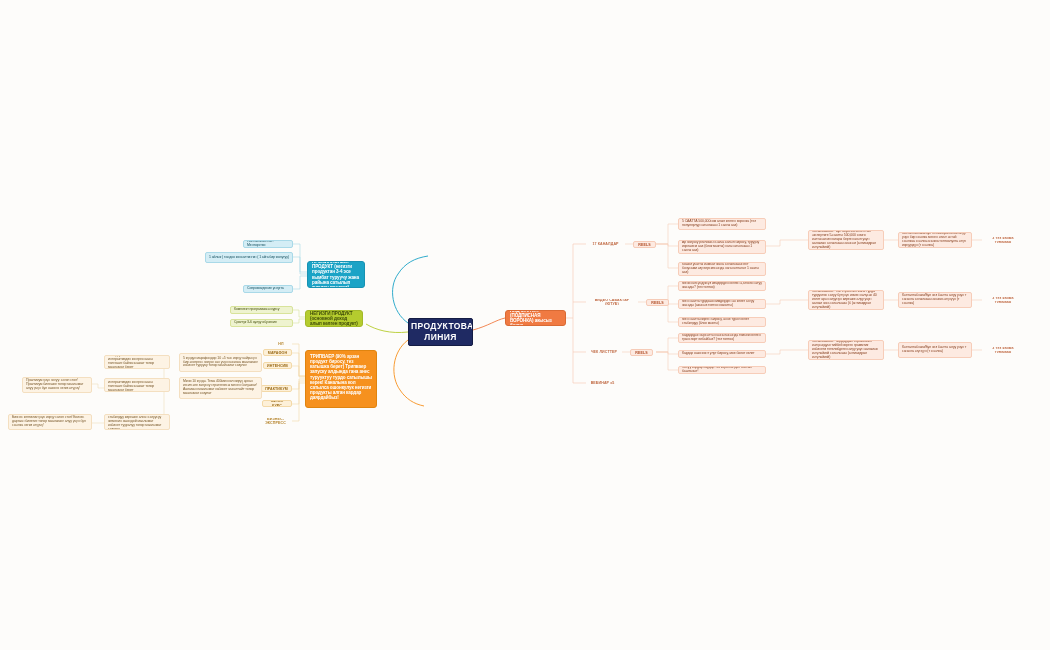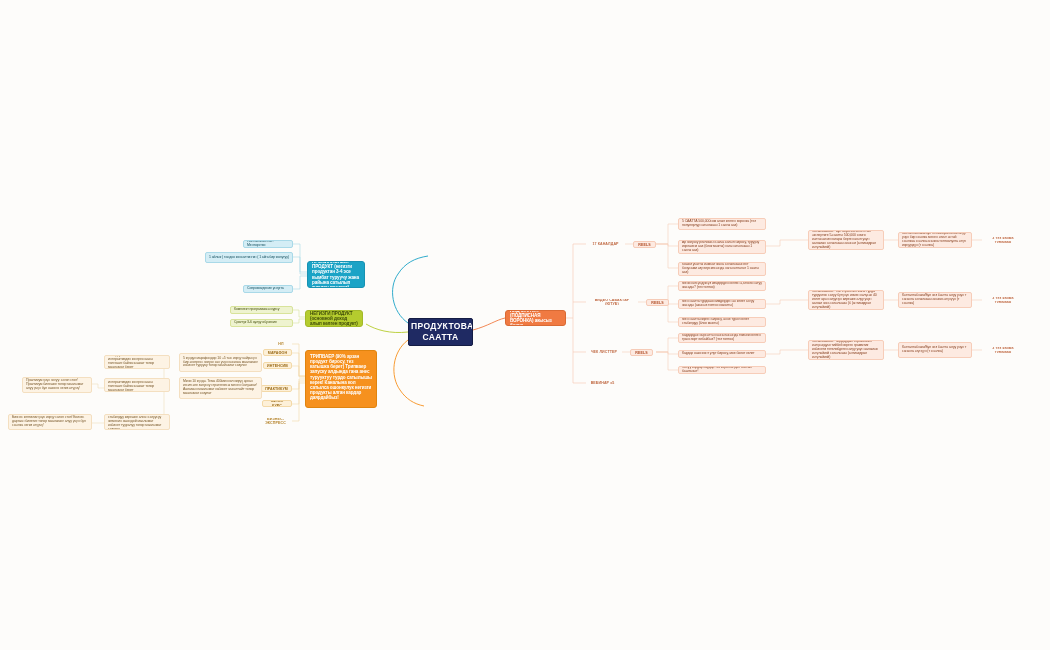--- a/index.html
+++ b/index.html
@@ -155,21 +155,21 @@
     <path d="M 884 300 L 898 300" fill="none" stroke="#f7cdb9" stroke-width="0.6"></path>
     <path d="M 884 350 L 898 350" fill="none" stroke="#f7cdb9" stroke-width="0.6"></path>
     <path d="M 972 240 L 982 240" fill="none" stroke="#f7cdb9" stroke-width="0.6"></path>
     <path d="M 972 300 L 982 300" fill="none" stroke="#f7cdb9" stroke-width="0.6"></path>
     <path d="M 972 350 L 982 350" fill="none" stroke="#f7cdb9" stroke-width="0.6"></path>
   </svg>
 
   <div class="node central" style="left:408px; top:318px; width:65px; height:28px; padding:2px;">
     <span>
       <span>ПРОДУКТОВАЯ</span><br>
-      <span>СААТТА</span>
+      <span>ЛИНИЯ</span>
     </span>
   </div>
 
   <div class="node lvl1 teal" style="left:307px; top:261px; width:58px; height:27px;">
     <span>ПРЕМИАЛЬНЫЙ ПРОДУКТ (негизги продуктан 3-4 эсе кымбат туруучу жана райына сатылып туруган продукт)</span>
   </div>
   <div class="node chip teal" style="left:243px; top:240px; width:50px; height:8px;">
     <span>Наставничество / Менторство</span>
   </div>
   <div class="node chip teal" style="left:205px; top:252px; width:88px; height:11px;">

